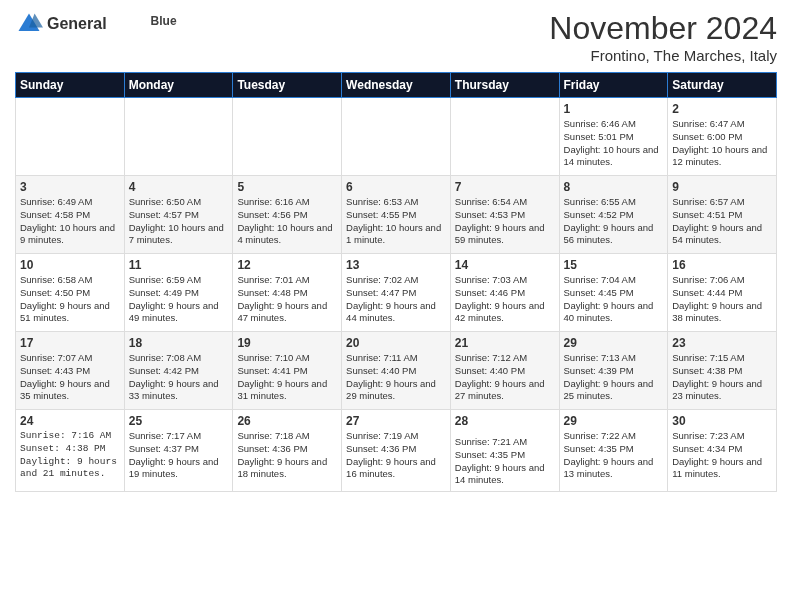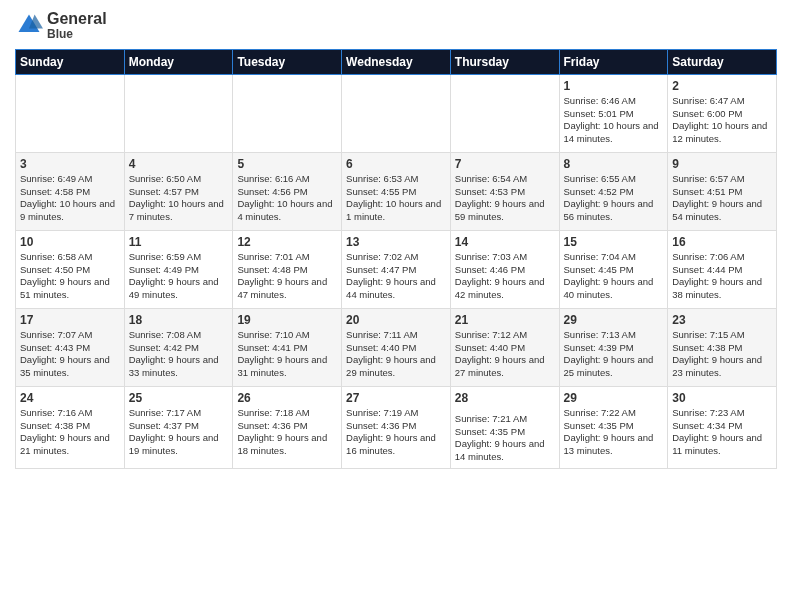--- a/index.html
+++ b/index.html
@@ -1,20 +1,20 @@
 <!DOCTYPE html>
 <html><head>
   <meta charset="utf-8">
   <style>
     * { box-sizing: border-box; margin: 0; padding: 0; }
     body { font-family: Arial, sans-serif; background: #fff; width: 792px; height: 612px; overflow: hidden; }
     .container { width: 792px; padding: 10px 15px; }
     .header { display: flex; justify-content: space-between; align-items: flex-start; margin-bottom: 8px; }
     .logo { display: flex; align-items: center; }
-    .logo-text { display: flex; flex-direction: column; line-height: 1.1; }
+    .logo-text { display: flex; flex-direction: row; line-height: 1.1; gap: 44px; }
     .logo-general { font-size: 16px; font-weight: bold; color: #333; }
     .logo-blue { font-size: 12px; font-weight: bold; color: #404040; }
     .logo-icon { width: 28px; height: 28px; margin-right: 4px; }
     .title-block { text-align: right; }
     .month-title { font-size: 32px; font-weight: normal; color: #333; }
     .subtitle { font-size: 15px; color: #333; }
     table { width: 100%; border-collapse: collapse; table-layout: fixed; }
     thead tr { background-color: #0f172a; }
     thead th { color: #fff; font-size: 12px; font-weight: bold; padding: 5px 4px; text-align: left; border: 1px solid #2b7cd3; }
     tbody tr { border-bottom: 1px solid #ccc; }
@@ -32,20 +32,24 @@
     <div class="logo">
       <svg class="logo-icon" viewBox="0 0 40 40">
         <polygon points="20,5 35,30 5,30" fill="#2b7cd3"></polygon>
         <polygon points="28,5 40,25 20,25" fill="#1a5fa0" opacity="0.7"></polygon>
       </svg>
       <div class="logo-text">
         <span class="logo-general">General</span>
         <span class="logo-blue">Blue</span>
       </div>
     </div>
+    <div class="title-block">
+      <div class="month-title">November 2024</div>
+      <div class="subtitle">Frontino, The Marches, Italy</div>
+    </div>
   </div>
 
   <table>
     <thead>
       <tr>
         <th>Sunday</th>
         <th>Monday</th>
         <th>Tuesday</th>
         <th>Wednesday</th>
         <th>Thursday</th>
@@ -201,21 +205,21 @@
           <td>
             <span class="day-num">23</span>
             <div class="day-info" style="white-space: pre-line;">Sunrise: 7:15 AM
 Sunset: 4:38 PM
 Daylight: 9 hours and 23 minutes.</div>
           </td>
         </tr>
         <tr>
           <td>
             <span class="day-num">24</span>
-            <div class="day-info" style="white-space: pre-line;">Sunrise: 7:16 AM
+            <div class="day-info" style="white-space: pre-line; font-family: Liberation Mono, monospace;">Sunrise: 7:16 AM
 Sunset: 4:38 PM
 Daylight: 9 hours and 21 minutes.</div>
           </td>
           <td>
             <span class="day-num">25</span>
             <div class="day-info" style="white-space: pre-line;">Sunrise: 7:17 AM
 Sunset: 4:37 PM
 Daylight: 9 hours and 19 minutes.</div>
           </td>
           <td>

